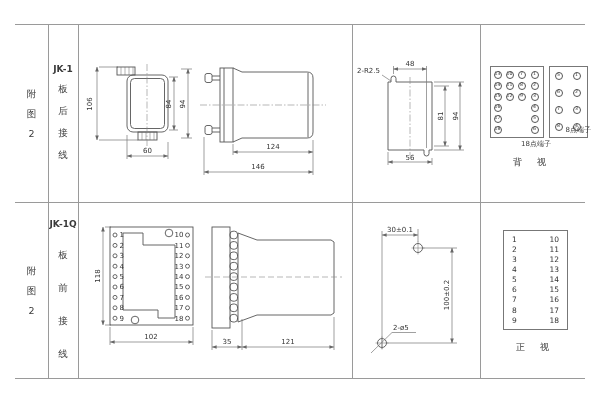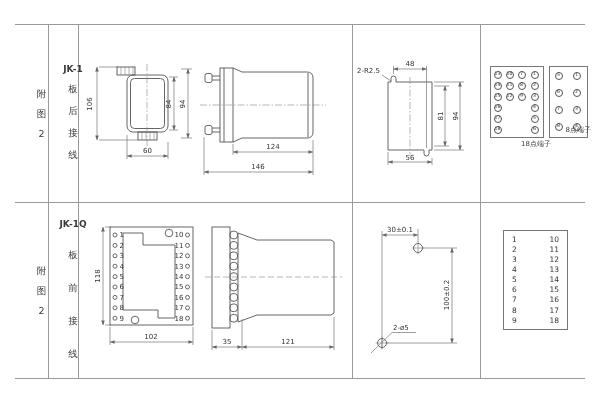--- a/index.html
+++ b/index.html
@@ -1,21 +1,21 @@
 <!DOCTYPE html>
 <html><head>
 <meta charset="utf-8">
 <style>
   html,body{margin:0;padding:0;background:#fff;}
   .sheet{position:relative;width:600px;height:400px;background:#fff;overflow:hidden;
          font-family:"DejaVu Sans",sans-serif;color:#333;}
   .hline{position:absolute;left:15px;width:570px;height:1px;background:#9a9a9a;}
   .vline{position:absolute;top:24px;height:354px;width:1px;background:#9a9a9a;}
   .vcell{position:absolute;display:flex;flex-direction:column;align-items:center;
-         justify-content:center;gap:7px;font-size:9.5px;color:#3a3a3a;padding-left:10px;}
+         justify-content:center;gap:7px;font-size:9.5px;color:#3a3a3a;}
   .model-code{font-size:9px;font-weight:bold;letter-spacing:0;}
   .lbl{position:absolute;text-align:right;font-size:7px;color:#3a3a3a;}
   .viewlbl{position:absolute;text-align:center;font-size:9px;letter-spacing:6px;color:#3a3a3a;}
   .drw{position:absolute;}
   .tcirc{position:absolute;width:8px;height:8px;border:0.8px solid #555;border-radius:50%;
          display:flex;align-items:center;justify-content:center;font-size:4.6px;
          line-height:1;color:#333;box-sizing:border-box;}
   .tbox18{position:absolute;left:490px;top:66px;width:52px;height:70px;border:1px solid #777;}
   .tbox8{position:absolute;left:549px;top:66px;width:37px;height:70px;border:1px solid #777;}
   .tbox-map{position:absolute;left:503px;top:230px;width:65px;height:100px;border:1px solid #777;
@@ -253,20 +253,21 @@
     <div class="tcirc" style="left:22.5px;top:38.5px">
         <span>3</span>
       </div>
     <div class="tcirc" style="left:22.5px;top:55.5px">
         <span>4</span>
       </div>
   </div>
 
   <div class="lbl" style="left:481px;top:139px;width:70px">18点端子</div>
   <div class="lbl" style="left:543px;top:125px;width:48px">8点端子</div>
+  <div class="viewlbl" style="left:480px;top:156px;width:105px">背 视</div>
 
   <svg class="drw" style="left:95px;top:222px" width="108" height="135" viewBox="0 0 108 135">
     <g class="dl">
       <line x1="8" y1="5" x2="8" y2="103" marker-start="url(#ah)" marker-end="url(#ah)"></line>
       <line x1="10" y1="5" x2="16" y2="5"></line>
         <line x1="10" y1="103" x2="16" y2="103"></line>
       <line x1="15" y1="120" x2="98" y2="120" marker-start="url(#ah)" marker-end="url(#ah)"></line>
       <line x1="15" y1="105" x2="15" y2="123"></line>
         <line x1="98" y1="105" x2="98" y2="123"></line>
     </g>
@@ -410,14 +411,15 @@
       </div>
     <div class="trow">
         <span>8</span>
         <span>17</span>
       </div>
     <div class="trow">
         <span>9</span>
         <span>18</span>
       </div>
   </div>
+  <div class="viewlbl" style="left:483px;top:341px;width:105px">正 视</div>
 
 </div>
 
 </body></html>

